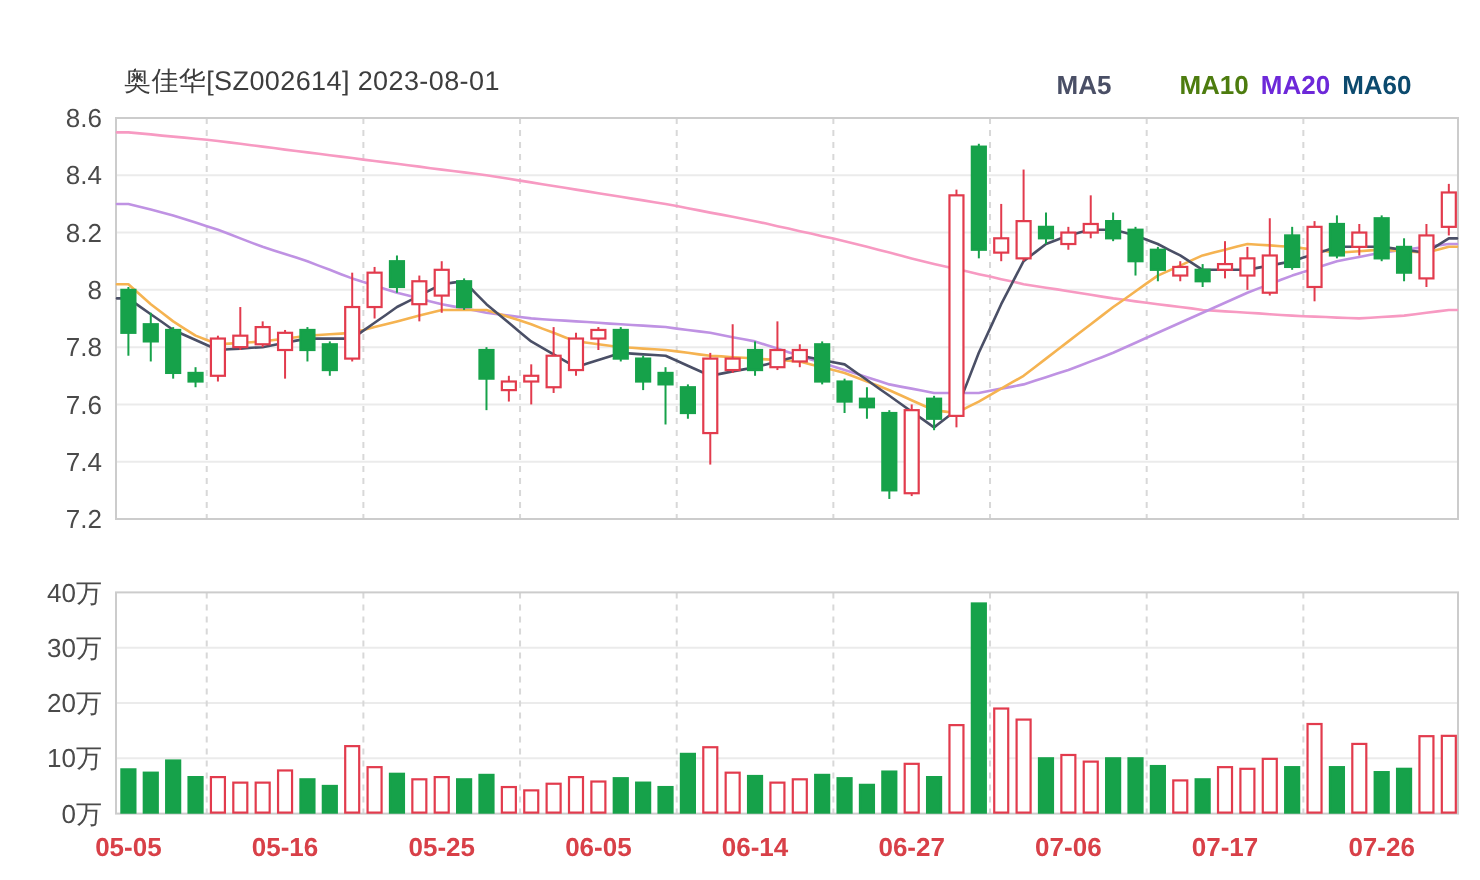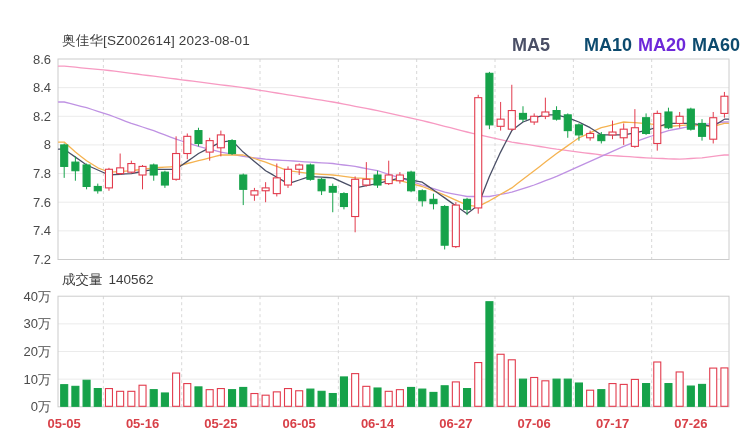--- a/index.html
+++ b/index.html
@@ -2,21 +2,21 @@
 <html><head>
 <meta charset="utf-8">
 <style>
   html,body{margin:0;padding:0;background:#fff;}
   .stage{position:relative;width:740px;height:440px;background:#fff;overflow:hidden;
          font-family:"Liberation Sans","DejaVu Sans",sans-serif;}
   .stage svg{position:absolute;left:0;top:0;}
   .chart-title{position:absolute;left:62px;top:32px;font-size:13.5px;color:#3d3d3d;
                letter-spacing:.2px;white-space:nowrap;}
   .ma-legend{position:absolute;left:512px;top:35px;width:210px;display:flex;
-             justify-content:flex-start;gap:6px;font-size:18px;font-weight:700;}
+             justify-content:center;gap:6px;font-size:13px;font-weight:700;}
   .ma-legend span{cursor:pointer;}
   .vol-header{position:absolute;left:62px;top:271px;font-size:13.5px;color:#3d3d3d;white-space:nowrap;}
   .vol-header .vol-value{margin-left:6px;}
 </style>
 </head>
 <body>
 
 <div class="stage">
   <svg id="chart" width="740" height="440" viewBox="0 0 740 440">
       <text x="51" y="59" text-anchor="end" dy="0.35em" font-size="13" fill="#4a4a4a">8.6</text>
@@ -251,21 +251,18 @@
       <text x="455.84999999999997" y="428" text-anchor="middle" font-size="13" font-weight="600" fill="#d84048">06-27</text>
       <text x="534.18" y="428" text-anchor="middle" font-size="13" font-weight="600" fill="#d84048">07-06</text>
       <text x="612.51" y="428" text-anchor="middle" font-size="13" font-weight="600" fill="#d84048">07-17</text>
       <text x="690.84" y="428" text-anchor="middle" font-size="13" font-weight="600" fill="#d84048">07-26</text>
     </svg>
 
   <div class="chart-title">奥佳华[SZ002614] 2023-08-01</div>
 
   <div class="ma-legend">
     <span style="color: rgb(74, 79, 102);">MA5</span>
-    <span style="color: #0c4a6e; padding-left: 28px;">MA10</span>
+    <span style="color: #4d7c0f; padding-left: 28px;">MA10</span>
     <span style="color: #6d28d9;">MA20</span>
     <span style="color: #0c4a6e;">MA60</span>
   </div>
 
-  <div class="vol-header">
-    <span>成交量</span><span class="vol-value">140562</span>
-  </div>
 </div>
 
 </body></html>

